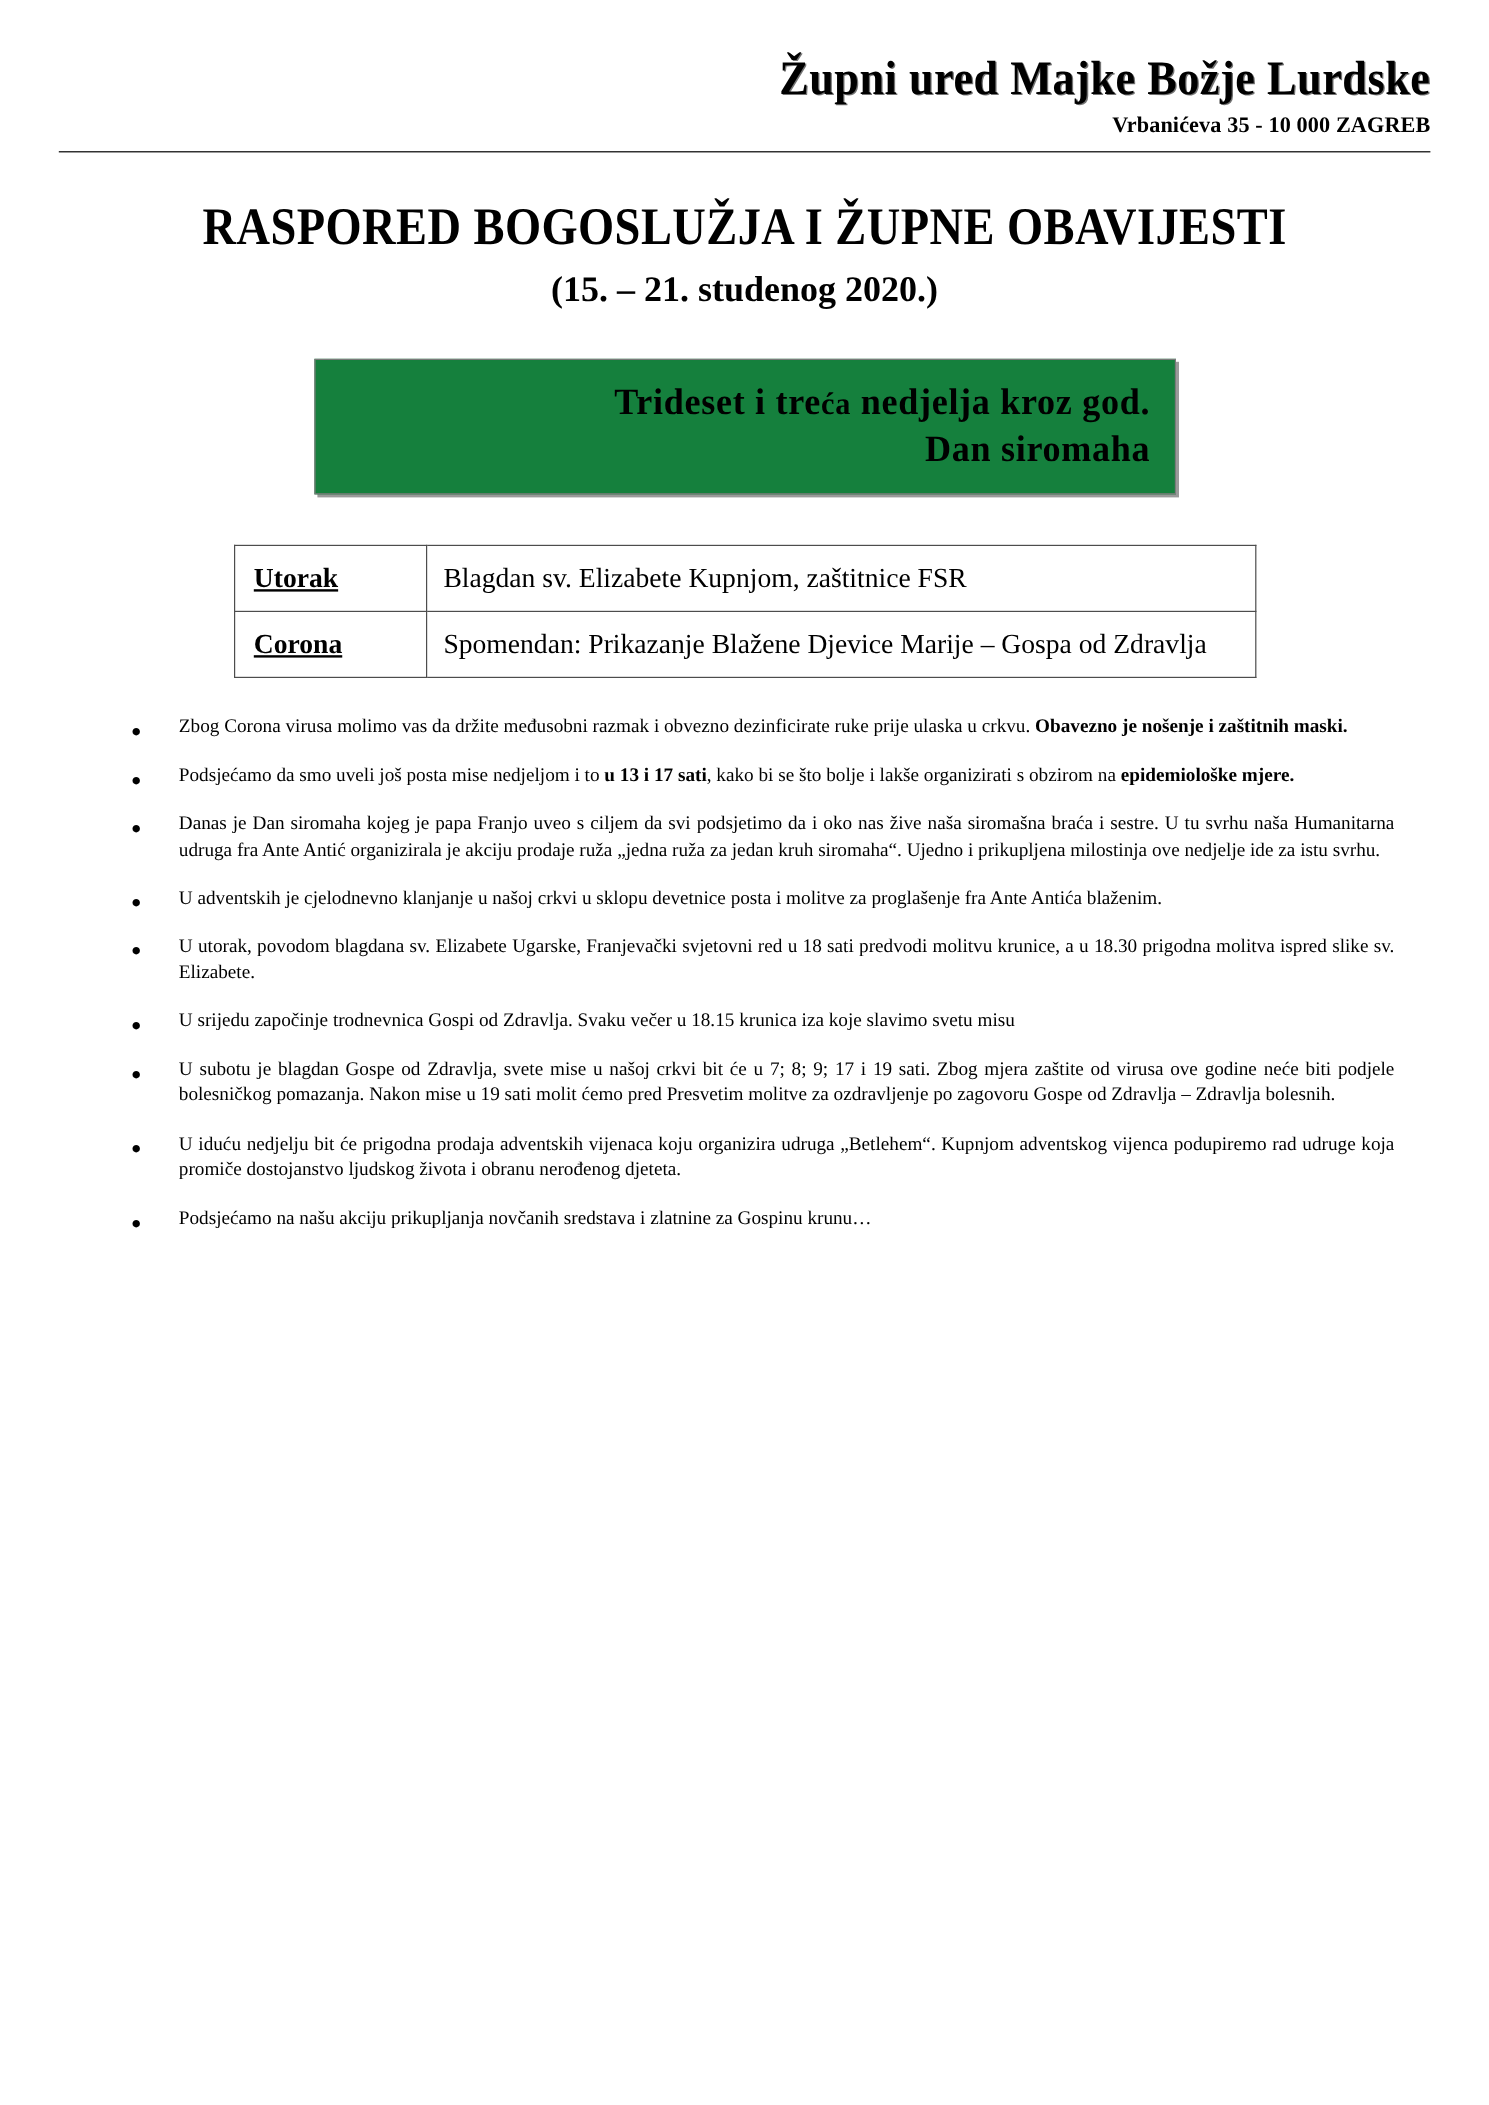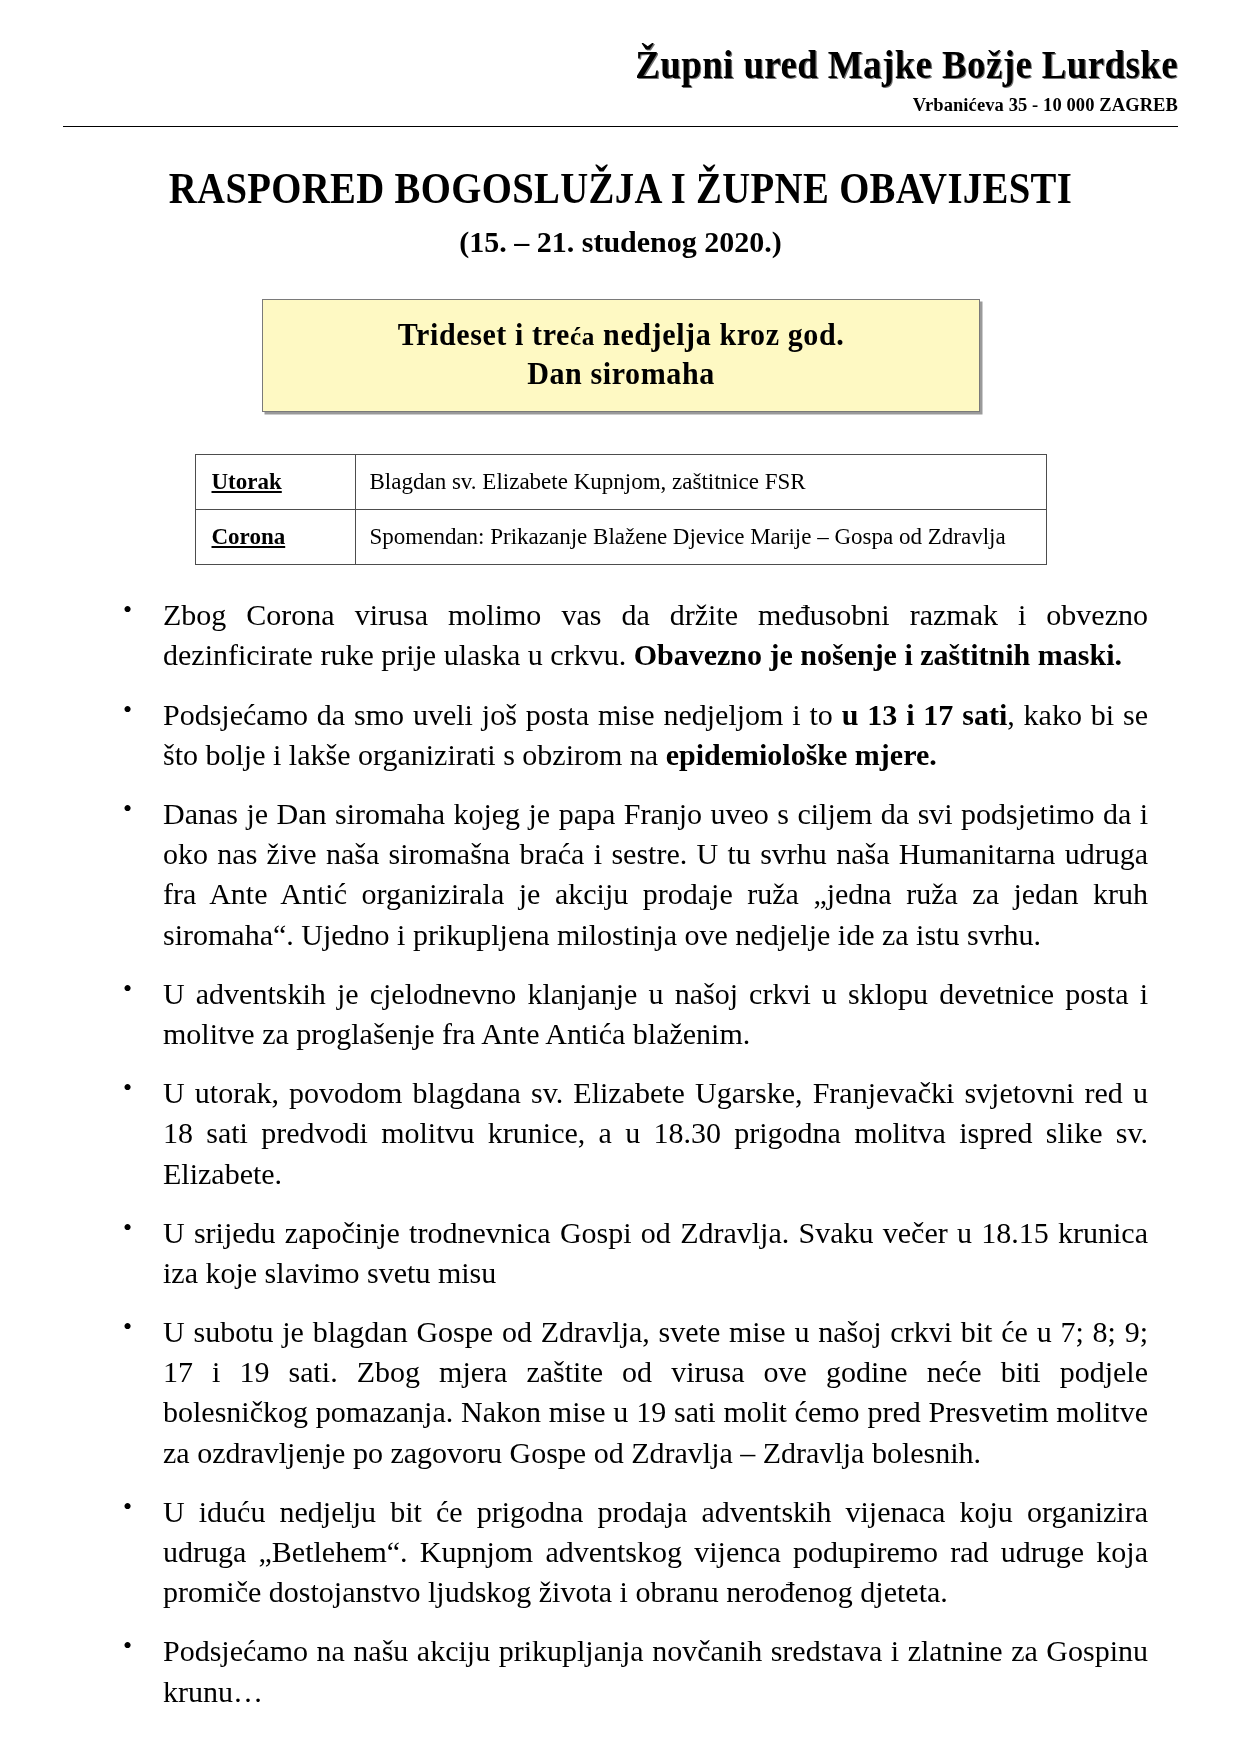--- a/index.html
+++ b/index.html
@@ -12,21 +12,21 @@
     height: 1754px;
     font-family: "Liberation Serif", "DejaVu Serif", serif;
     color: #000000;
     position: relative;
     overflow: hidden;
   }
   .page {
     width: 1241px;
     height: 1301px;
     box-sizing: border-box;
-    padding: 0 63px;
+    padding: 0 49px;
     position: relative;
   }
 
   
   .letterhead {
     padding-top: 44px;
     text-align: right;
   }
   .lh-title {
     font-family: "Liberation Serif", "DejaVu Serif", serif;
@@ -74,25 +74,25 @@
     text-align: center;
     font-weight: bold;
     font-size: 30px;
     margin-top: 12px;
   }
 
   
   .banner {
     margin: 40px auto 0 auto;
     width: 718px;
-    background: #fef9c3;
+    background: #15803d;
     border: 1.3px solid #7a7a7a;
     box-shadow: 2.5px 2.5px 0 #9a9a9a;
     padding: 16px 10px 18px 10px;
-    text-align: center;
+    text-align: right;
     box-sizing: border-box;
   }
   .banner-line {
     font-family: "Liberation Serif", "DejaVu Serif", serif;
     font-weight: bold;
     font-size: 31px;
     line-height: 1.24;
     letter-spacing: 0.6px;
     transform: scaleX(0.97);
   }
@@ -134,21 +134,21 @@
   
   ul.notices {
     list-style: none;
     margin: 30px 0 0 0;
     padding: 0 30px 0 38px;
   }
   ul.notices > li {
     position: relative;
     padding-left: 62px;
     margin-bottom: 19px;
-    font-size: 30px;
+    font-size: 16px;
     line-height: 1.34;
     text-align: justify;
     text-justify: inter-word;
     hyphens: none;
   }
   ul.notices > li::before {
     content: "\2022";
     position: absolute;
     left: 22px;
     top: -2px;

